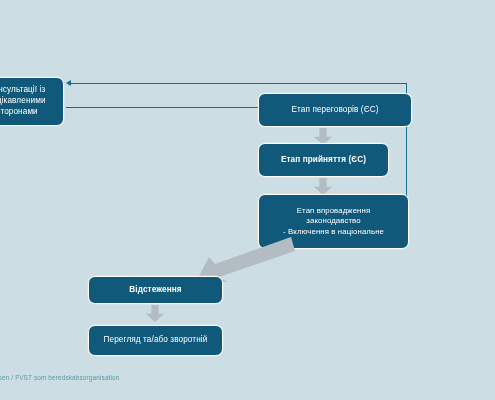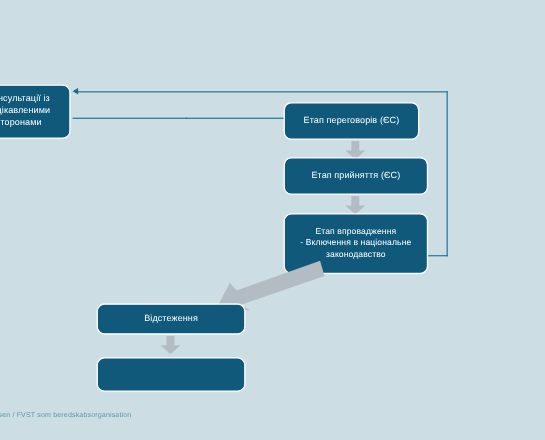--- a/index.html
+++ b/index.html
@@ -34,24 +34,24 @@
     display: flex;
     align-items: center;
     justify-content: center;
     padding: 2px 5px;
     letter-spacing: 0.1px;
     box-shadow: 0 0 0 0.5px rgba(255,255,255,0.35);
   }
   .box span { display: block; width: 100%; }
 
   #box-consult  { left: -30px;  top: 77px;  width: 94px;  height: 49px; }
-  #box-negot    { left: 258px;  top: 93px;  width: 123px; height: 34px; }
-  #box-adopt    { left: 258px;  top: 143px; width: 131px; height: 34px; }
-  #box-implem   { left: 258px;  top: 194px; width: 131px; height: 55px; }
-  #box-monitor  { left: 88px;   top: 276px; width: 135px; height: 28px; }
+  #box-negot    { left: 258px;  top: 93px;  width: 154px; height: 34px; }
+  #box-adopt    { left: 258px;  top: 143px; width: 131px; height: 34px; font-weight: bold; }
+  #box-implem   { left: 258px;  top: 194px; width: 151px; height: 55px; }
+  #box-monitor  { left: 88px;   top: 276px; width: 135px; height: 28px; font-weight: bold; }
   #box-review   { left: 88px;   top: 325px; width: 135px; height: 31px; }
 
   #box-implem { font-size: 7.8px; line-height: 1.3; }
 
   
   .conn {
     position: absolute;
     background: #1b6a8c;
   }
   
@@ -135,35 +135,36 @@
 
   <div class="box" id="box-adopt">
     <span>Етап прийняття (ЄС)</span>
   </div>
 
   <div class="varrow" id="varrow-2"></div>
 
   <div class="box" id="box-implem">
     <span>
       <span>Етап впровадження</span>
+      <span>законодавство</span>
       <span>- Включення в національне</span>
-      <span>законодавство</span>
     </span>
   </div>
 
   <svg id="diag-arrow" viewBox="0 0 100 50">
     <polygon points="96,2 100,16 24,42 32,47 2,45 14,22 20,29" fill="#b3bcc2"></polygon>
   </svg>
 
   <div class="box" id="box-monitor">
     <span>Відстеження</span>
   </div>
 
   <div class="varrow" id="varrow-3"></div>
 
   <div class="box" id="box-review">
     <span>
+      <span>Перегляд та/або зворотній</span>
     </span>
   </div>
 
   <div id="footer">devarestyrelsen / FVST som beredskabsorganisation</div>
 
 </div>
 
 </body></html>

